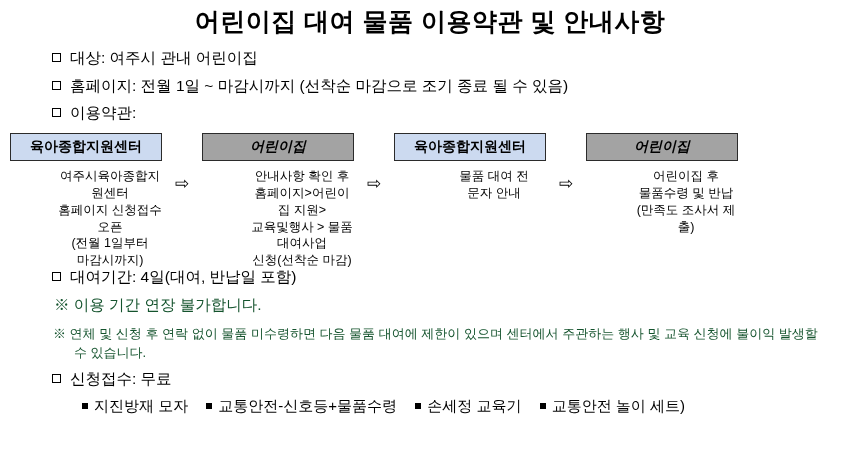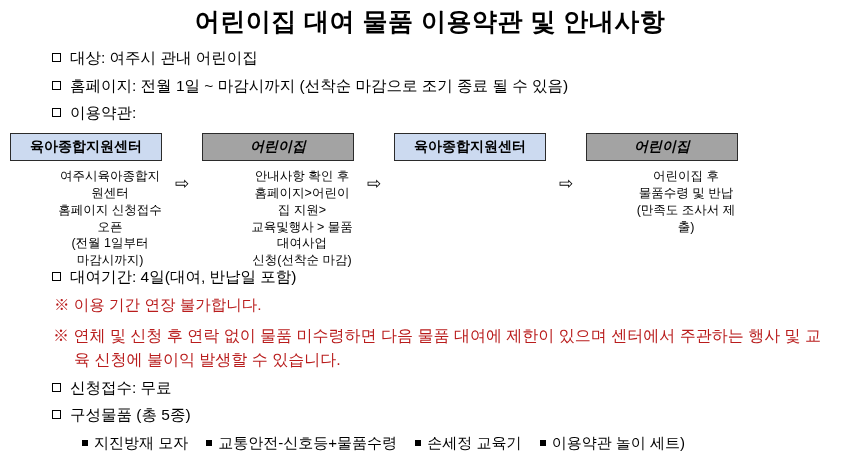--- a/index.html
+++ b/index.html
@@ -89,31 +89,31 @@
   .arrow {
     font-size: 17px;
     line-height: 1;
     color: #000;
   }
   .after-flow {
     padding-left: 52px;
     padding-right: 28px;
   }
   .red {
-    color: #b91c1c;
+    color: #14532d;
   }
   .note-line {
     font-size: 15.5px;
     line-height: 1.05;
     margin-bottom: 11px;
     padding-left: 20px;
     text-indent: -20px;
   }
   .note-wrap {
-    font-size: 16px;
+    font-size: 13px;
     line-height: 1.5;
     margin-bottom: 8px;
     padding-left: 21px;
     text-indent: -21px;
   }
   .items-line {
     font-size: 15px;
     line-height: 1.1;
     margin-bottom: 10px;
     padding-left: 30px;
@@ -169,20 +169,22 @@
 교육및행사 &gt; 물품대여사업
 신청(선착순 마감)</div>
     </div>
 
     <div class="arrow-cell">
       <span class="arrow">⇨</span>
     </div>
 
     <div class="flow-step">
       <div class="step-head head-blue">육아종합지원센터</div>
+      <div class="step-body">물품 대여 전
+문자 안내</div>
     </div>
 
     <div class="arrow-cell">
       <span class="arrow">⇨</span>
     </div>
 
     <div class="flow-step">
       <div class="step-head head-peach">어린이집</div>
       <div class="step-body">어린이집 후
 물품수령 및 반납
@@ -198,26 +200,23 @@
     </div>
 
     <div class="note-line red indent-1">※ 이용 기간 연장 불가합니다.</div>
 
     <div class="note-wrap red indent-1">※ 연체 및 신청 후 연락 없이 물품 미수령하면 다음 물품 대여에 제한이 있으며 센터에서 주관하는 행사 및 교육 신청에 불이익 발생할 수 있습니다.</div>
 
     <div class="bullet-line">
       <span class="sq"></span><span>신청접수: 무료</span>
     </div>
 
-    <div class="bullet-line">
-      <span class="sq"></span><span>구성물품 (총 5종)</span>
-    </div>
 
     <div class="items-line">
       <span class="small-sq"></span><span>지진방재 모자</span>
       <span class="small-sq" style="margin-left:14px"></span><span>교통안전-신호등+물품수령</span>
       <span class="small-sq" style="margin-left:14px"></span><span>손세정 교육기</span>
-      <span class="small-sq" style="margin-left:14px"></span><span>이용약관 놀이 세트)</span>
+      <span class="small-sq" style="margin-left:14px"></span><span>교통안전 놀이 세트)</span>
     </div>
 
   </div>
 
 </div>
 
 </body></html>

